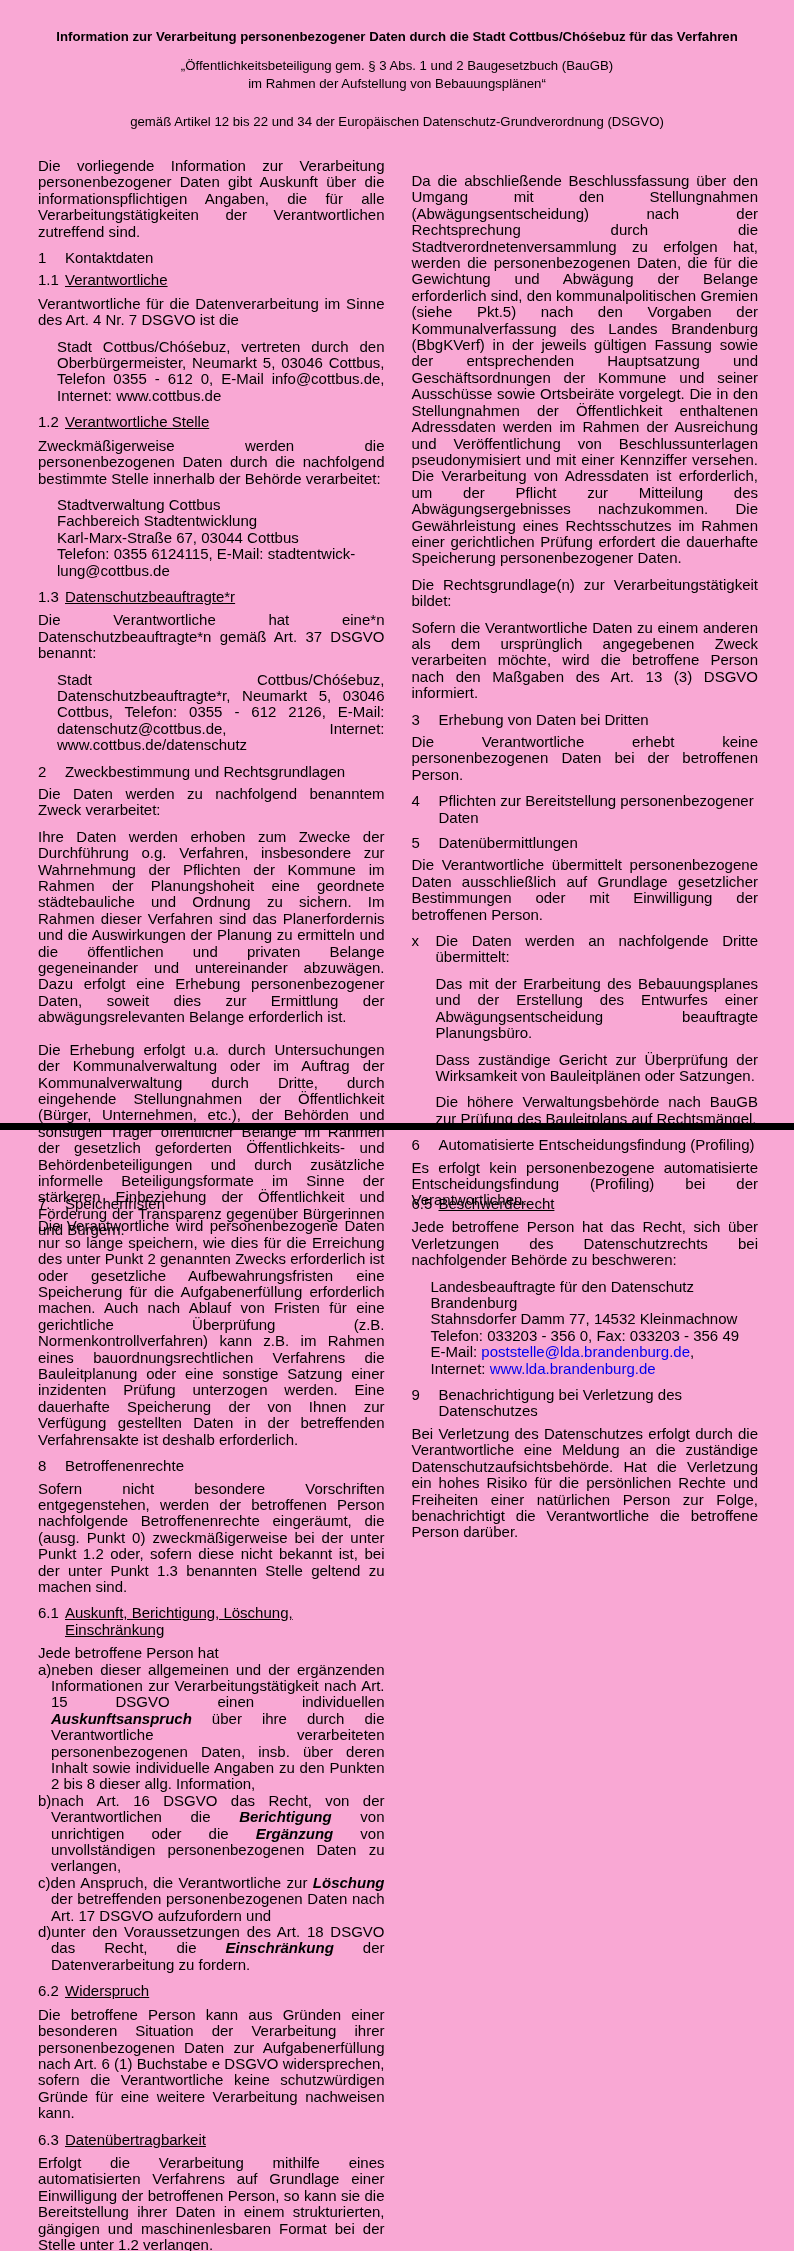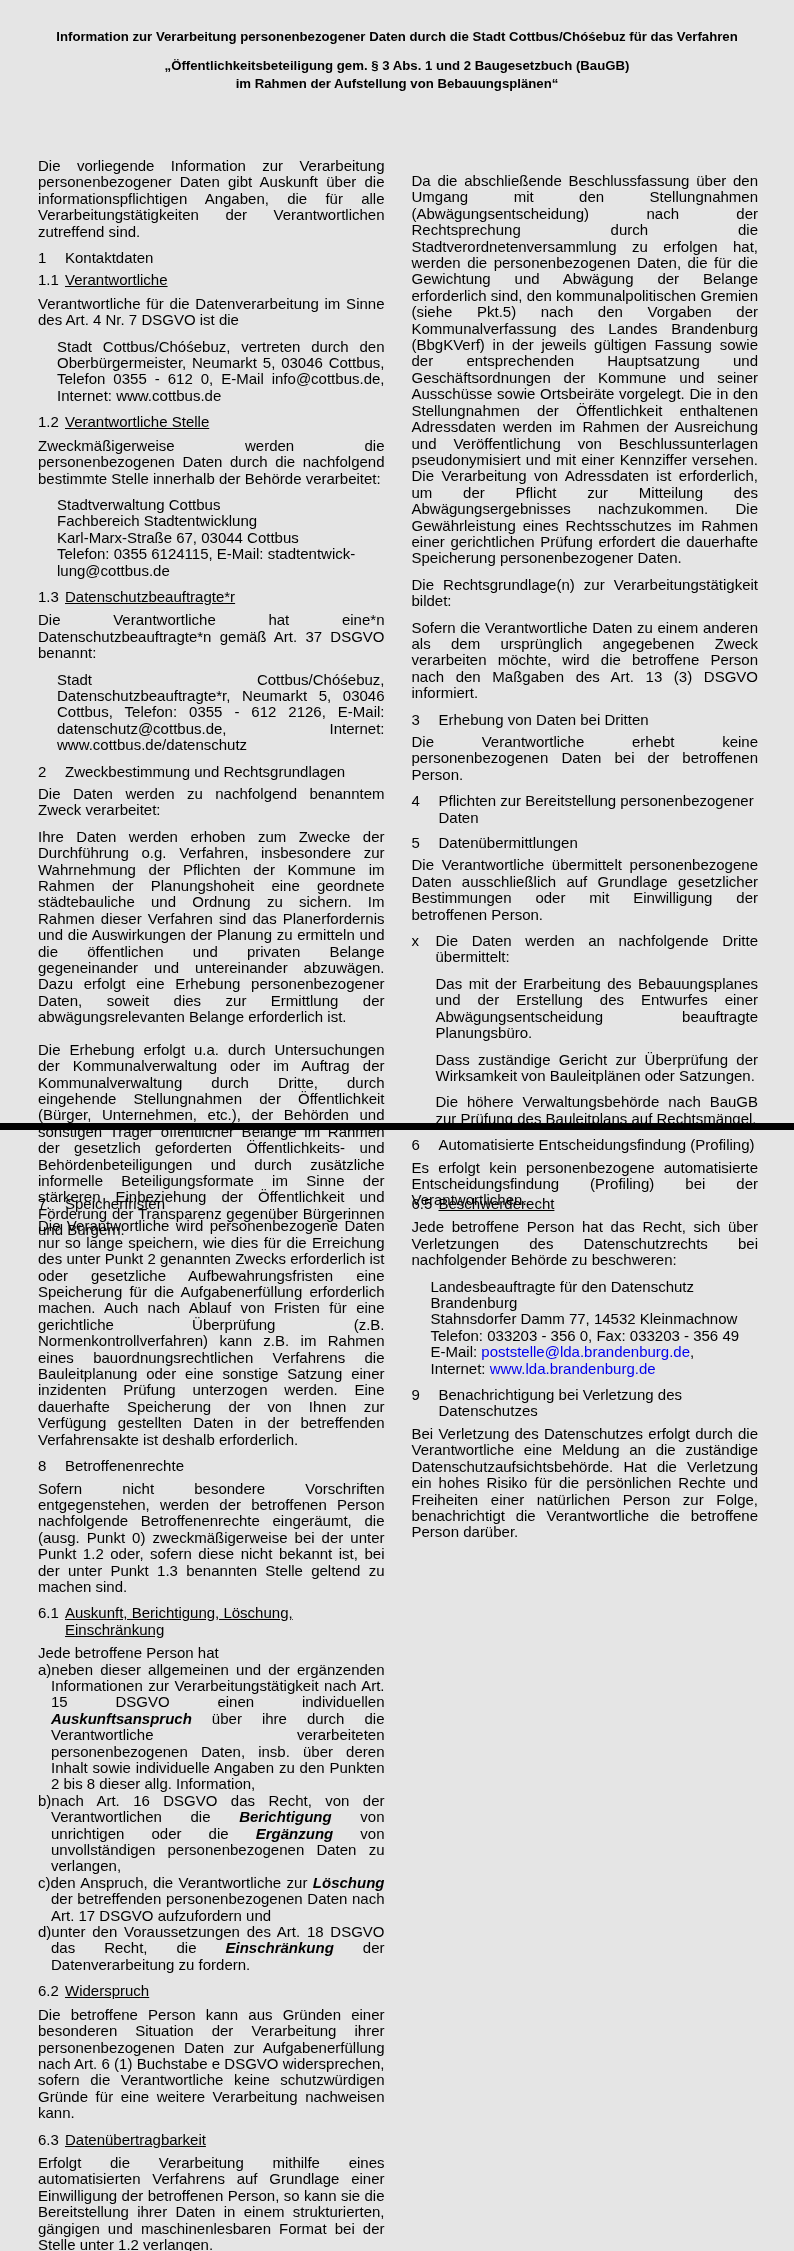--- a/index.html
+++ b/index.html
@@ -1,23 +1,23 @@
 <!DOCTYPE html>
 <html lang="de"><head>
 <meta charset="utf-8">
 <style>
   * { box-sizing: border-box; }
   html,body { margin:0; padding:0; background:#ffffff; }
   body { width:794px; font-family:"Liberation Sans","DejaVu Sans",sans-serif; color:#000; }
-  .doc { position:relative; width:794px; height:2251px; background:#e5e5e5; overflow:hidden; }
+  .doc { position:relative; width:794px; height:2251px; background:#f9a8d4; overflow:hidden; }
 
   .header { position:absolute; top:28px; left:0; width:794px; text-align:center;
             font-size:13.2px; line-height:18px; }
   .t1 { font-weight:bold; margin-bottom:11px; }
-  .t2,.t3 { font-weight:bold; }
+  .t2,.t3 { font-weight:normal; }
   .subtitle { margin-top:20px; font-weight:normal; }
 
   .cols { position:absolute; left:38px; width:720px; display:flex; gap:27px; }
   .cols1 { top:158px; }
   .cols2 { top:1196px;justify-content:space-between; }
   .col { width:347px; font-size:15px; line-height:16.4px; text-align:justify; }
   .offset { padding-top:15px; }
 
   .para { margin:0 0 10px 0; }
   .tight { margin:0; }
@@ -47,20 +47,21 @@
 </style>
 </head>
 <body>
 
 <div class="doc">
 
   <div class="header">
     <div class="t1">Information zur Verarbeitung personenbezogener Daten durch die Stadt Cottbus/Chóśebuz für das Verfahren</div>
     <div class="t2">„Öffentlichkeitsbeteiligung gem. § 3 Abs. 1 und 2 Baugesetzbuch (BauGB)</div>
     <div class="t3">im Rahmen der Aufstellung von Bebauungsplänen“</div>
+    <div class="subtitle">gemäß Artikel 12 bis 22 und 34 der Europäischen Datenschutz-Grundverordnung (DSGVO)</div>
   </div>
 
   <div class="cols cols1">
 
     <div class="col">
       <p class="para">Die vorliegende Information zur Verarbeitung personenbezogener Daten gibt Auskunft über die informationspflichtigen Angaben, die für alle Verarbeitungstätigkeiten der Verantwortlichen zutreffend sind.</p>
 
       <div class="h">
         <span class="hnum">1</span><span>Kontaktdaten</span>
       </div>

